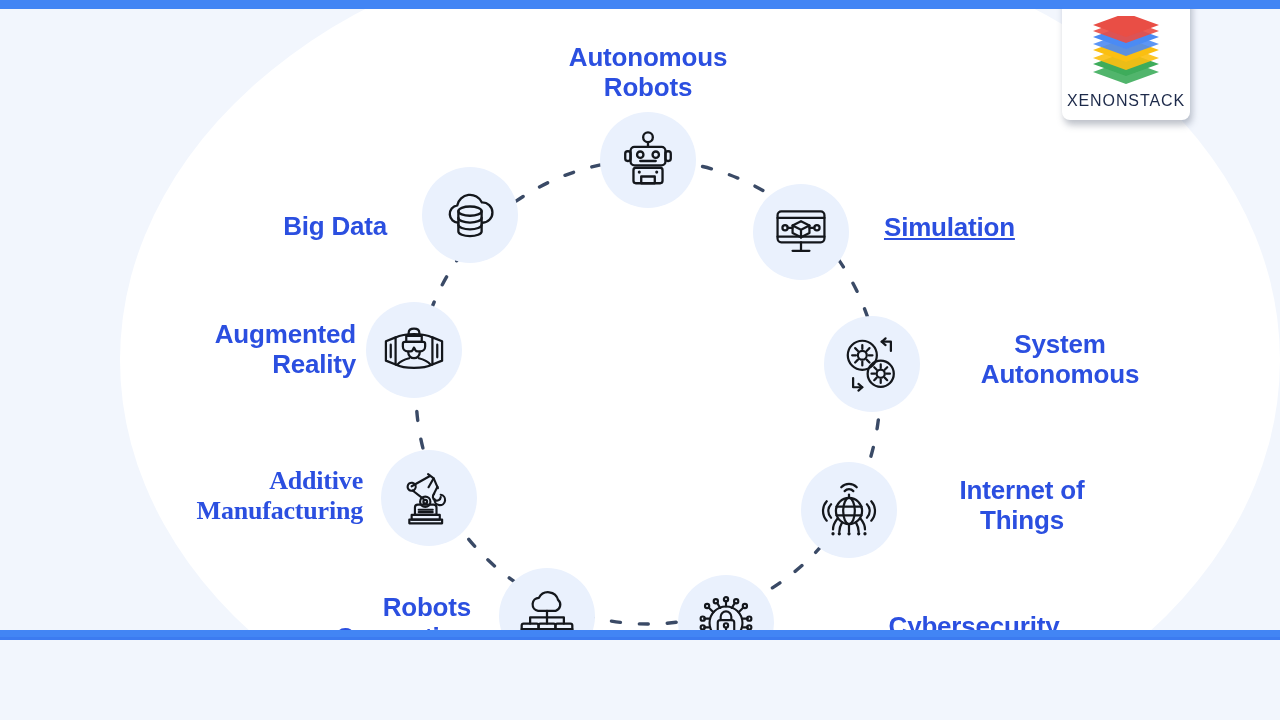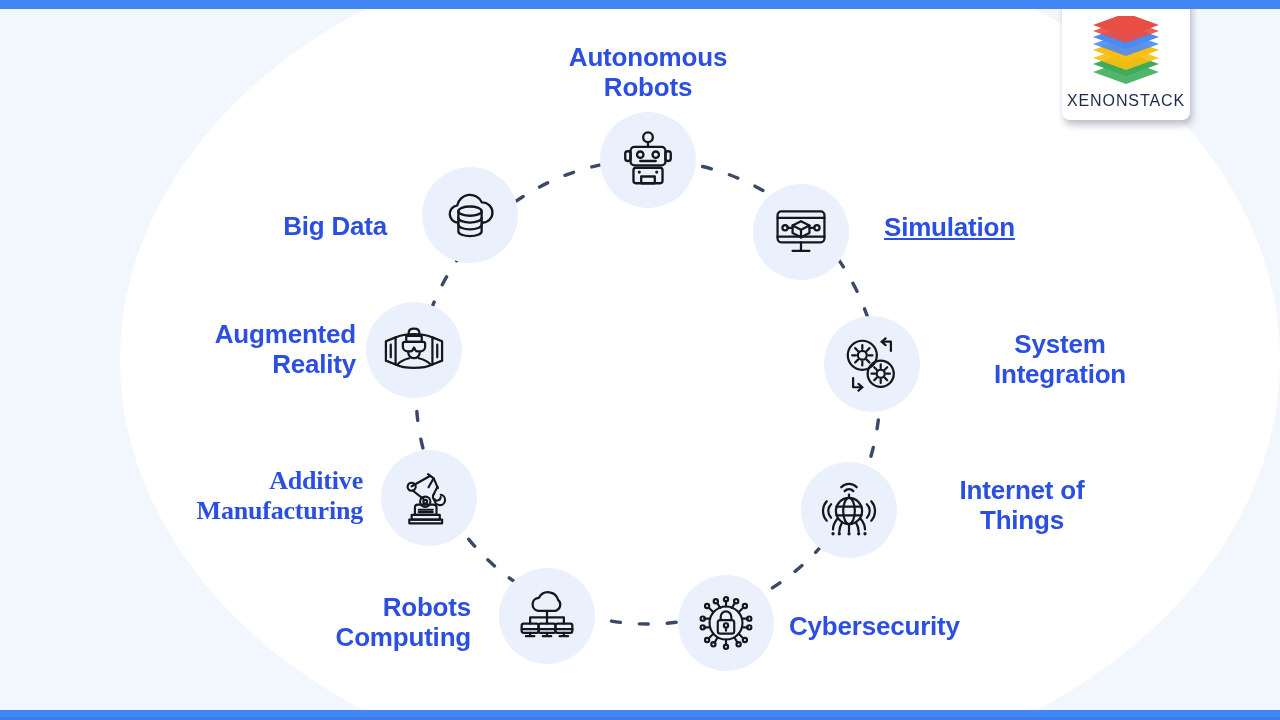--- a/index.html
+++ b/index.html
@@ -2,21 +2,21 @@
 <html><head>
 <meta charset="utf-8">
 <style>
   html,body{margin:0;padding:0;}
   body{
     width:1280px;height:720px;overflow:hidden;
     font-family:"Liberation Sans", sans-serif;
     background:#f2f6fd;
     position:relative;
   }
-  .stage{position:absolute;inset:0;width:1280px;height:720px;overflow:hidden;background:#f2f6fd;}
+  .stage{position:absolute;inset:0;width:1280px;height:640px;overflow:hidden;background:#f2f6fd;}
 
   
   .bar{position:absolute;left:0;width:1280px;background:#4285f4;}
   .bar-top{top:0;height:9px;}
   .bar-bottom{bottom:0;height:10px;}
   .bar-bottom-shade{position:absolute;left:0;bottom:0;width:1280px;height:3px;background:#3b79ef;opacity:.85;}
 
   
   .oval{
     position:absolute;
@@ -247,26 +247,26 @@
       </svg>
     </span>
   </div>
 
   <div class="label center" style="left:448px;top:42px;width:400px;">Autonomous
 Robots</div>
 
   <div class="label right" style="left:884px;top:212px;width:300px;text-align:left;text-decoration:underline;">Simulation</div>
 
   <div class="label right" style="left:935px;top:329px;width:250px;">System
-Integration</div>
+Autonomous</div>
 
   <div class="label right" style="left:912px;top:475px;width:220px;">Internet of
 Things</div>
 
-  <div class="label right" style="left:789px;top:611px;width:300px;text-align:left;">Cybersecurity</div>
+  <div class="label right" style="left:824px;top:611px;width:300px;text-align:center;">Cybersecurity</div>
 
   <div class="label left" style="left:171px;top:592px;width:300px;">Robots
 Computing</div>
 
   <div class="label left" style="left:63px;top:466px;width:300px;font-family:Liberation Serif, serif;">Additive
 Manufacturing</div>
 
   <div class="label left" style="left:56px;top:319px;width:300px;">Augmented
 Reality</div>
 

